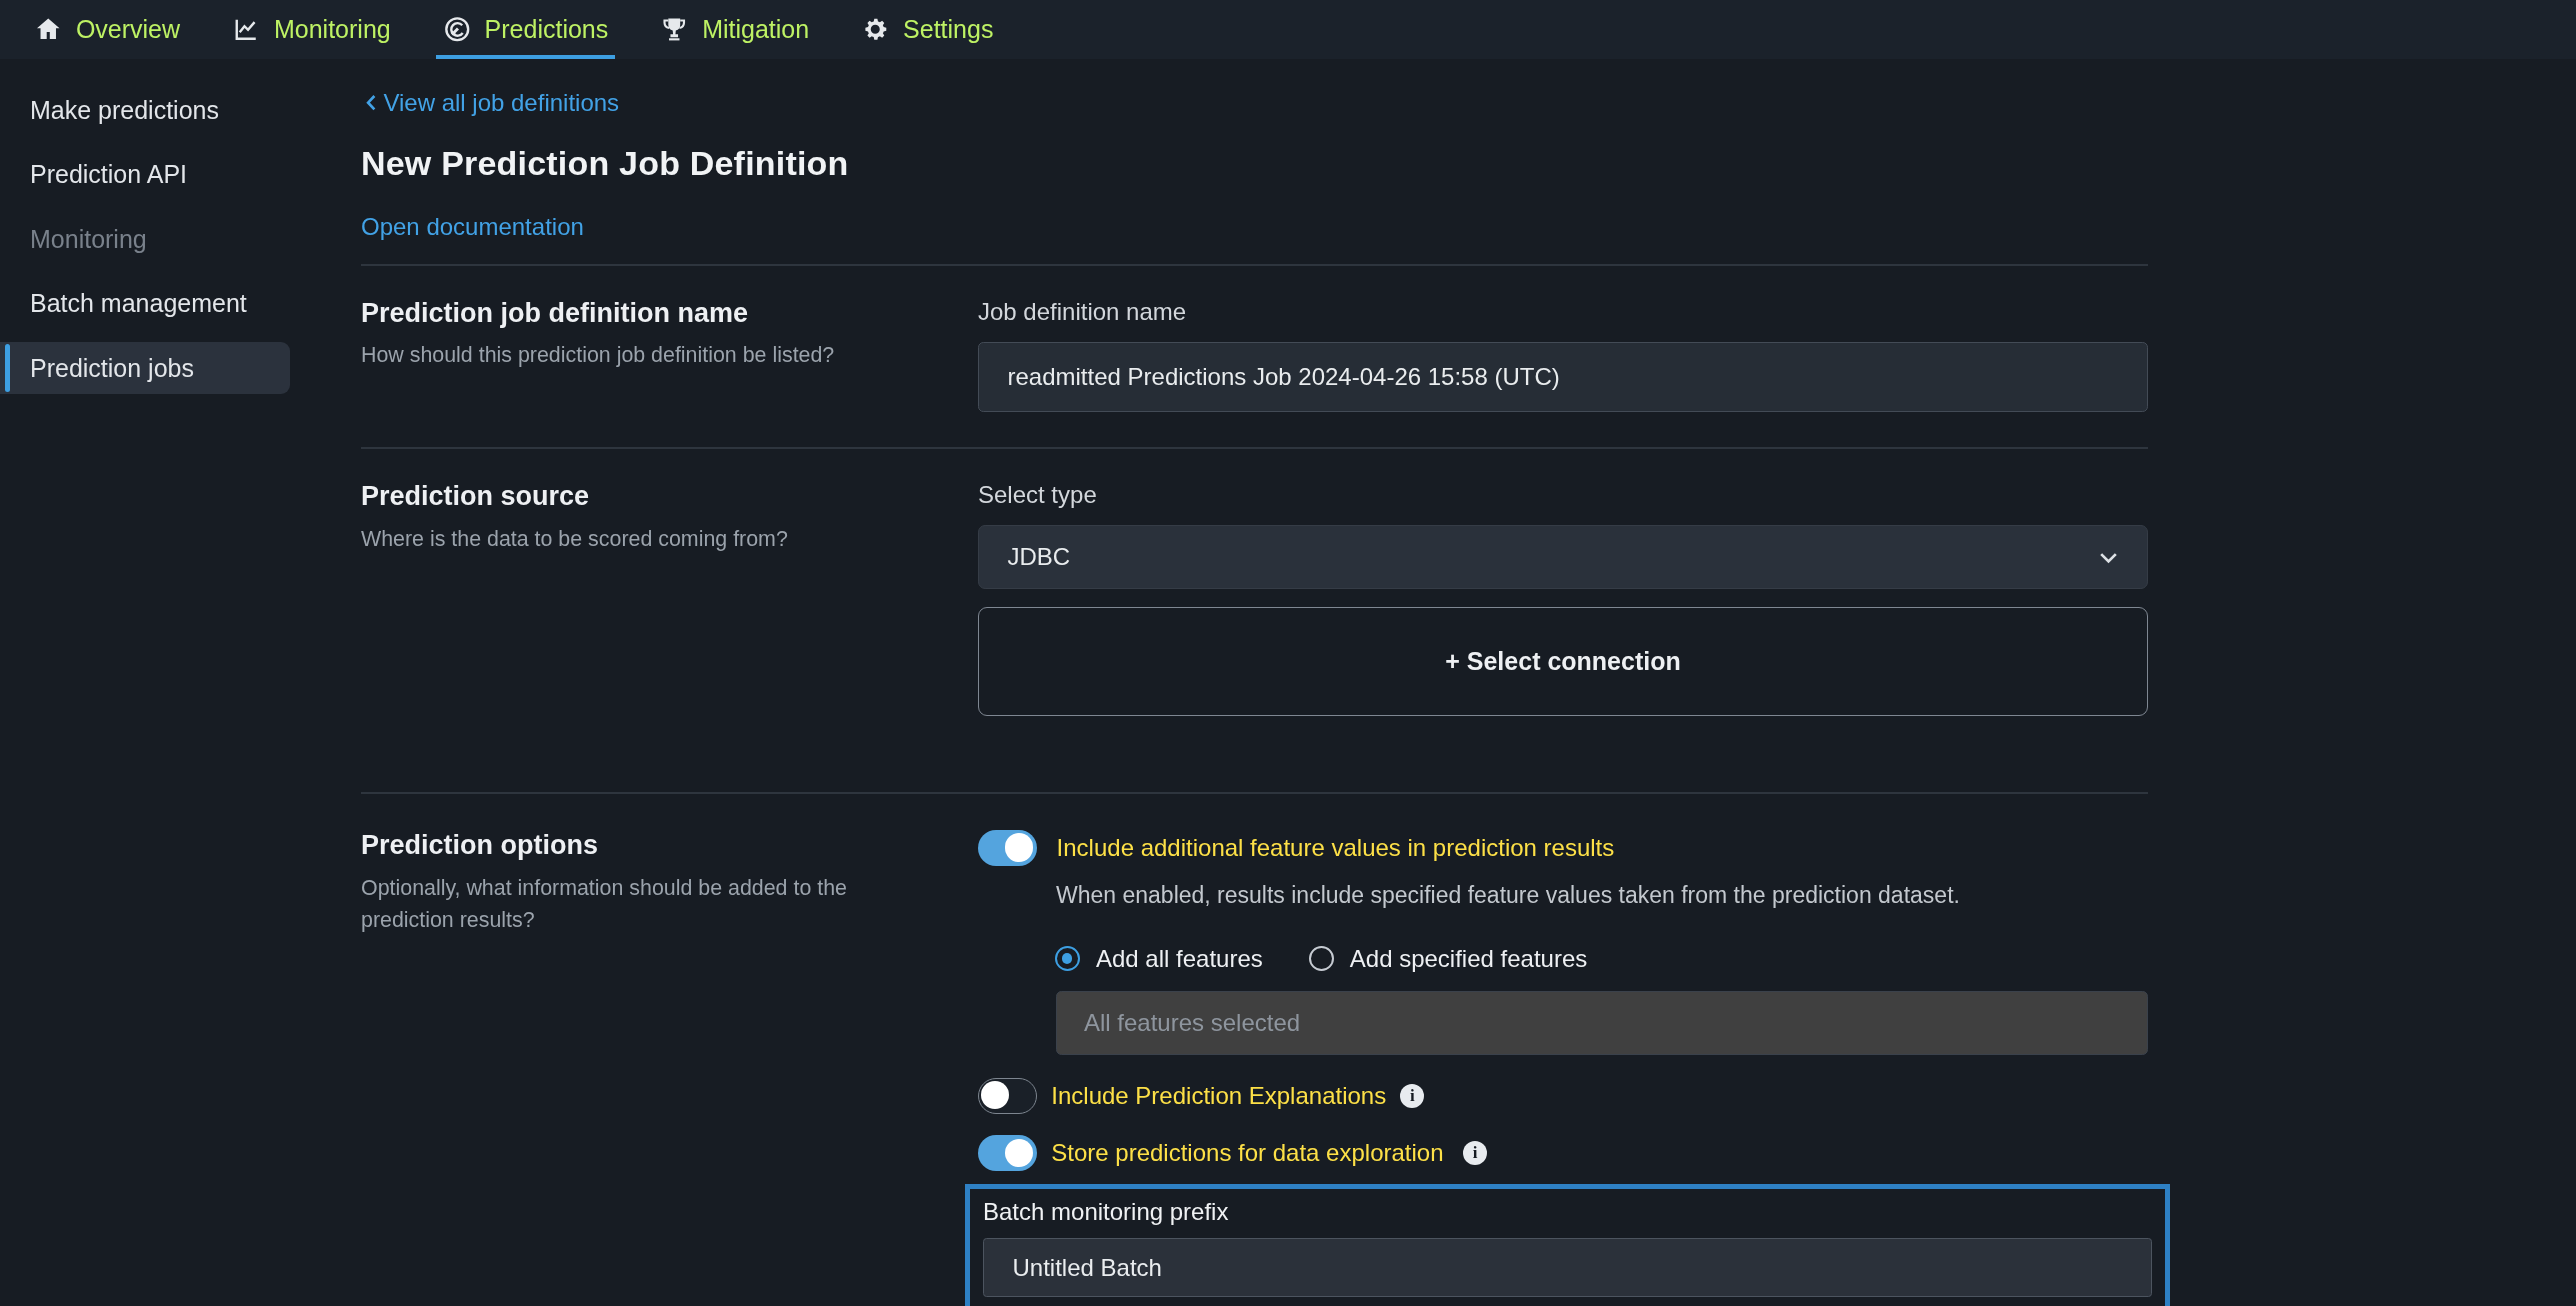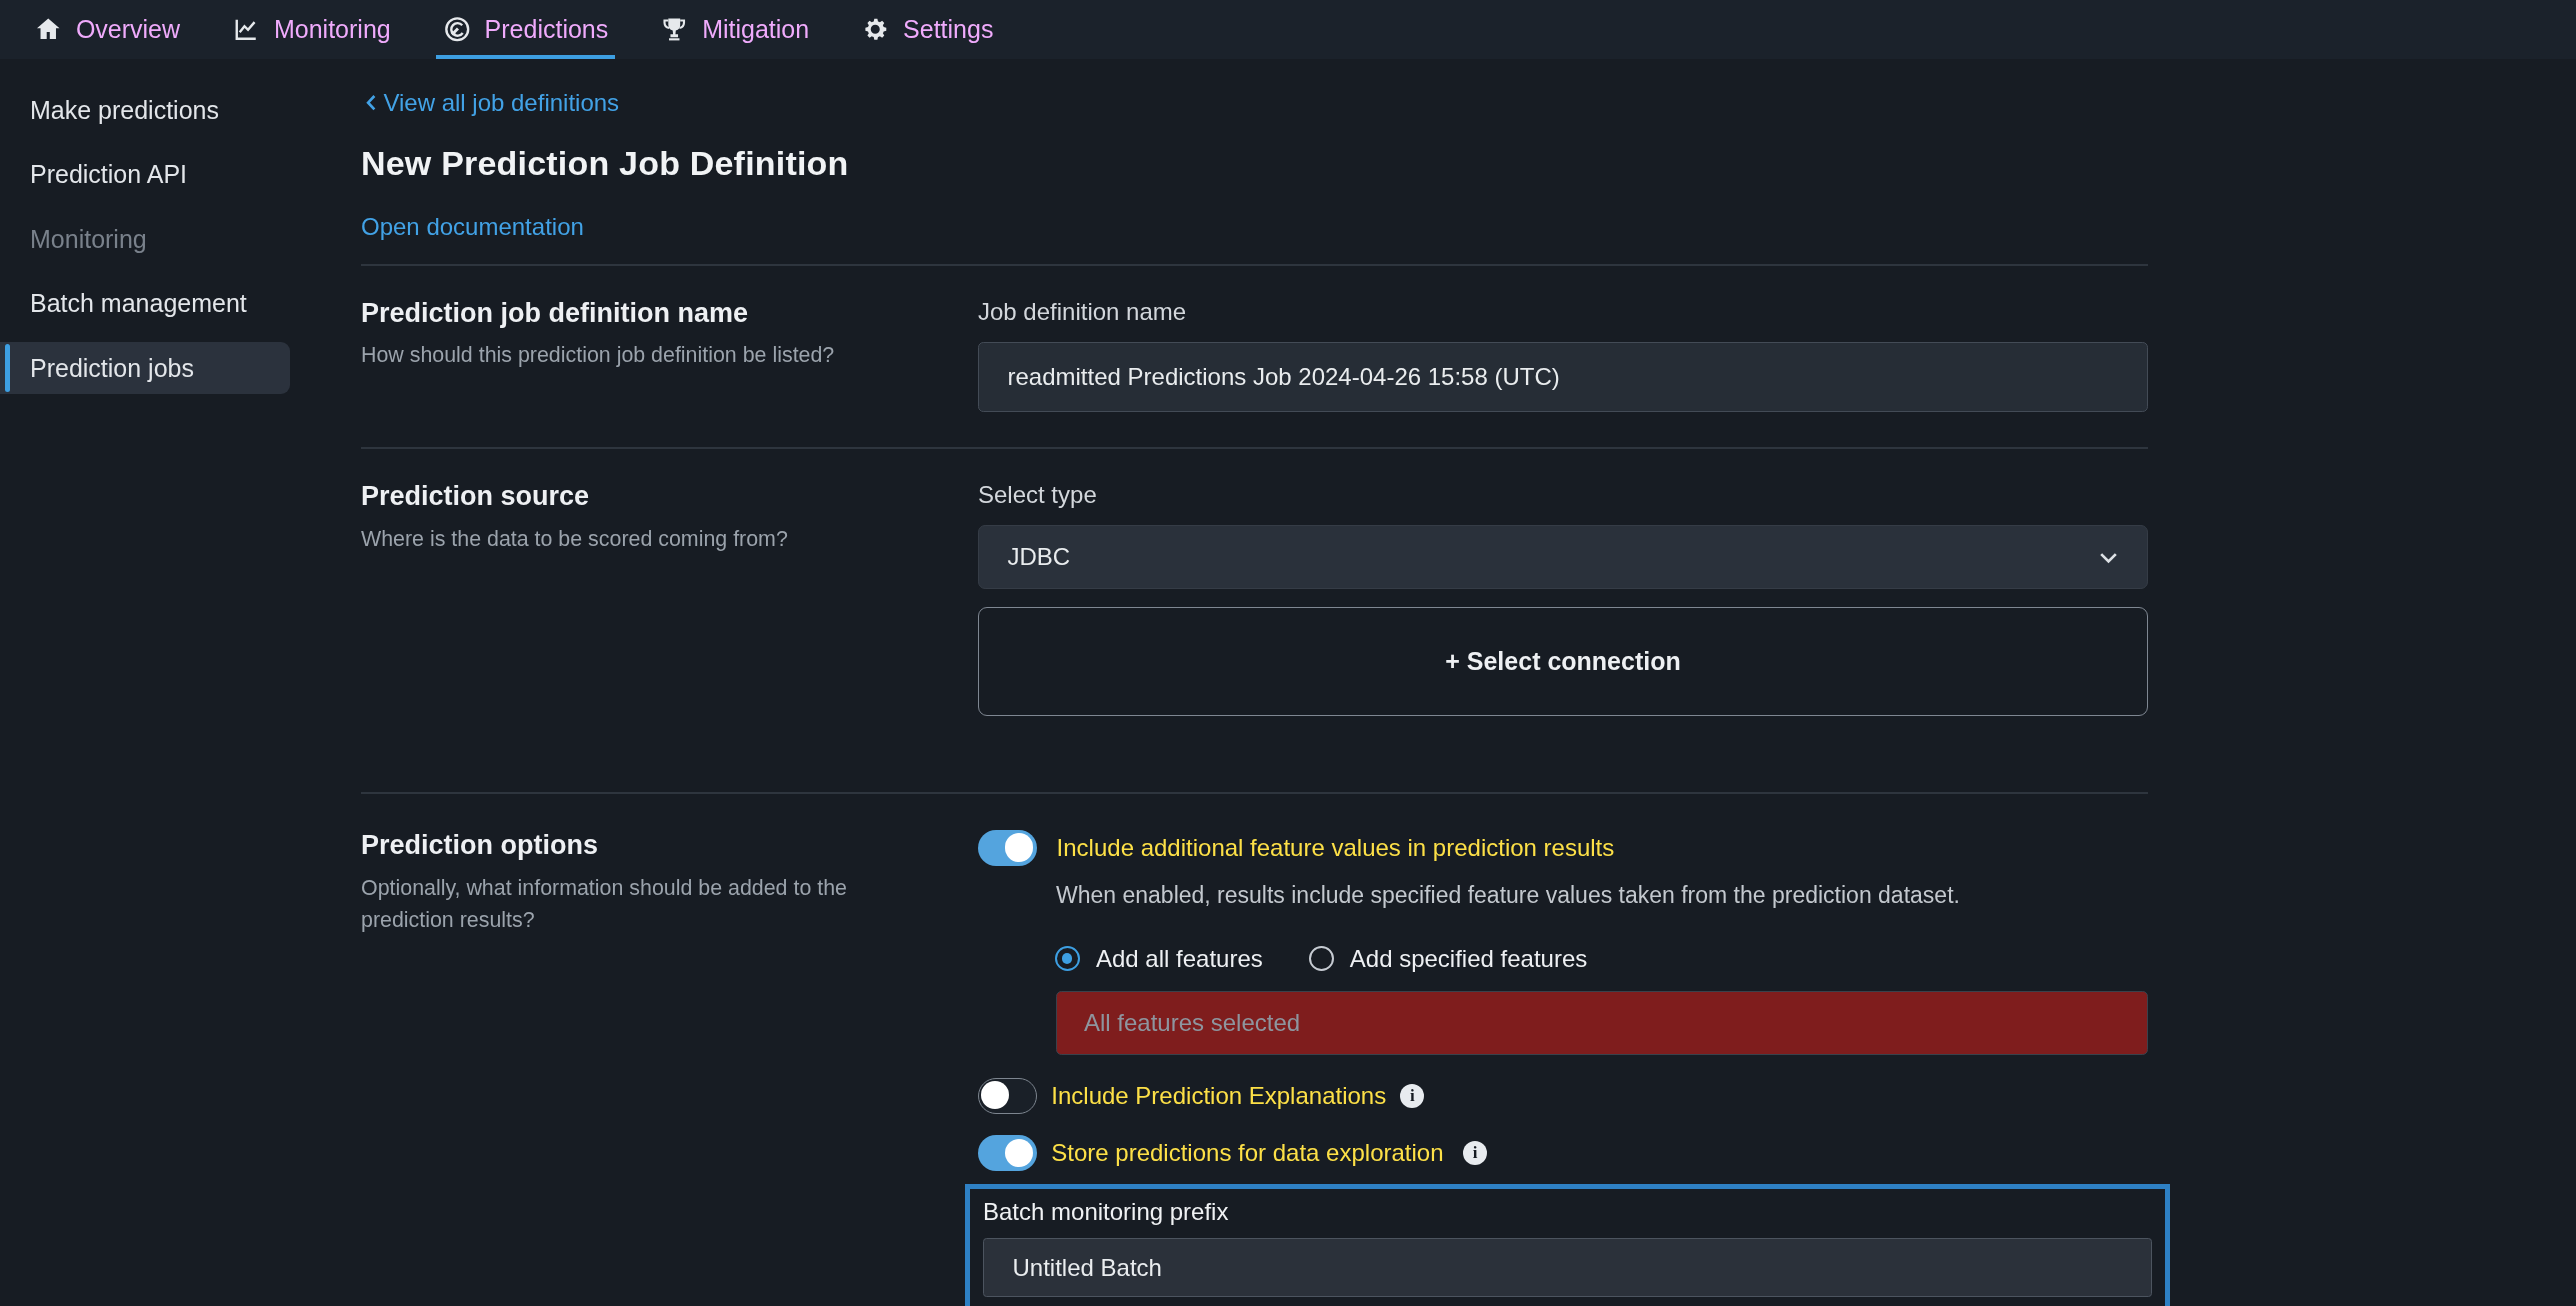--- a/index.html
+++ b/index.html
@@ -12,21 +12,21 @@
   }
   svg { display:block; }
 
   
   .topnav {
     height:59px; background:#1B222B;
     display:flex; align-items:stretch; padding-left:34px; gap:52px;
   }
   .nav-item {
     display:flex; align-items:center; gap:13.4px;
-    color:#f0abfc; cursor:pointer; position:relative; font-size:25px;
+    color:#bef264; cursor:pointer; position:relative; font-size:25px;
   }
   .nav-item .nicon { width:28.5px; height:28.5px; color:#E6E9EC; }
   .nav-item.active::after {
     content:""; position:absolute; left:-7.1px; right:-7.1px; bottom:0; height:4.5px;
     background:#3D9FE2;
   }
 
   
   .layout { display:flex; height:1248px; }
 
@@ -102,21 +102,21 @@
   .radio-row { margin:36px 0 0 77px; display:flex; align-items:center; gap:46px; }
   .radio-opt { display:flex; align-items:center; gap:16px; cursor:pointer; }
   .radio { width:25px; height:25px; border-radius:50%; position:relative; flex:none; }
   .radio.sel { border:2.7px solid #3D9FE2; }
   .radio.sel::after {
     content:""; position:absolute; top:4.5px; left:4.5px; width:10.7px; height:10.7px;
     border-radius:50%; background:#3D9FE2;
   }
   .radio.unsel { border:2.7px solid #C6CBD2; }
   .features-input {
-    margin:18px 0 0 78px; height:64px; background:#7f1d1d;
+    margin:18px 0 0 78px; height:64px; background:#404040;
     border:1.8px solid #3A414B; border-radius:5.3px;
     display:flex; align-items:center; padding:0 27px;
     color:#8E959E; font-size:24px;
   }
   .mt-exp { margin-top:23px; }
   .mt-store { margin-top:21.4px; }
   .info-icon {
     width:24px; height:24px; border-radius:50%; background:#E8EBEF;
     color:#161B22; display:inline-flex; align-items:center; justify-content:center;
     font-size:17px; font-weight:bold; font-family:"Liberation Serif","DejaVu Serif",serif;

